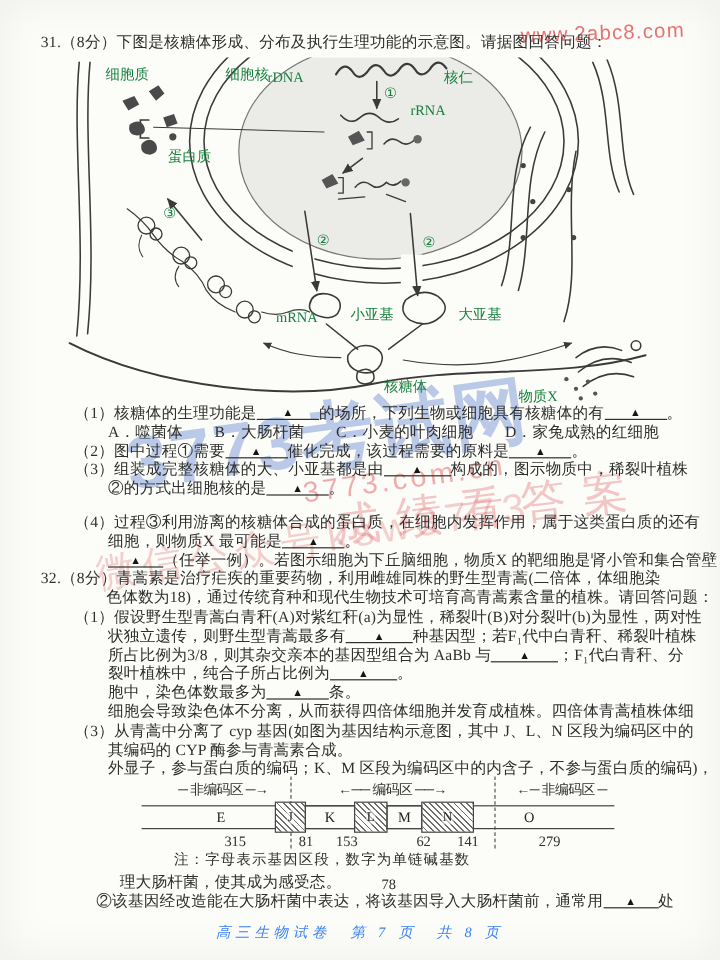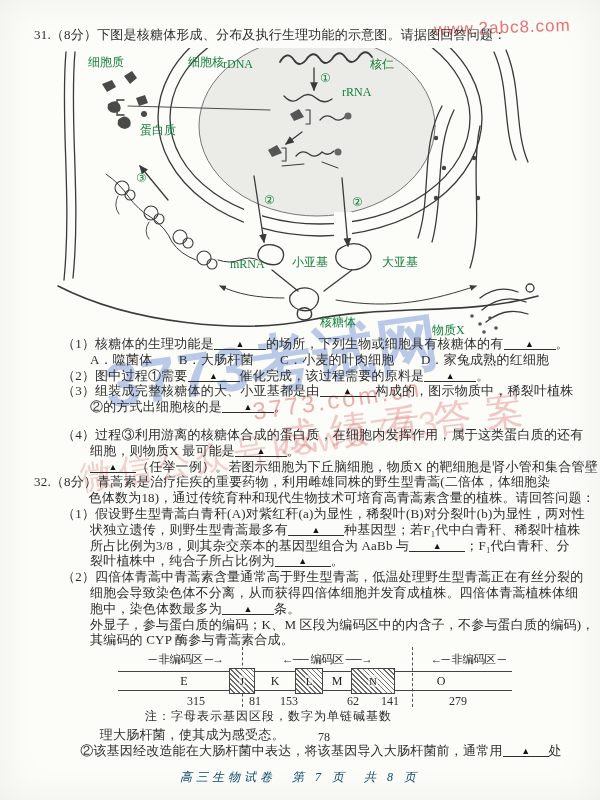--- a/index.html
+++ b/index.html
@@ -29,21 +29,21 @@
   .gcell{height:20px;box-sizing:border-box;display:flex;align-items:center;justify-content:center;
          font-size:12px;color:#222;}
   .gcell.boxed{border:1px solid #444;margin-left:-1px;}
   .gcell.hatched{height:26px;background:repeating-linear-gradient(45deg,#fdfdfb 0 2.5px,#6d6d6d 2.5px 3.6px);}
   .gcell.hatched span{background:rgba(255,255,255,.55);padding:0 1px;font-size:11px;}
   .gene-nums{display:flex;margin-left:32px;font-size:12px;height:15px;line-height:15px;}
   .gene-nums span{display:inline-block;text-align:center;}
   .gene-note{margin-left:27px;font-size:12px;height:15px;line-height:15px;letter-spacing:1px;}
   
   .footer{position:absolute;top:769px;left:30px;width:540px;text-align:center;
-          font-style:italic;font-size:12px;letter-spacing:4px;color:#0c4a6e;}
+          font-style:italic;font-size:12px;letter-spacing:4px;color:#3b82f6;}
   
   .wm{position:absolute;pointer-events:none;white-space:nowrap;font-family:"Liberation Sans","DejaVu Sans",sans-serif;}
   .wm-top{left:434px;top:18px;font-size:17px;color:rgba(226,90,90,.85);transform:rotate(-2deg);letter-spacing:1px;}
   .wm-blue{left:104px;top:322px;font-size:62px;font-weight:bold;color:rgba(85,125,205,.40);
            transform:rotate(-8deg);letter-spacing:2px;}
   .wm-red{left:252px;top:386px;font-size:24px;color:rgba(230,105,105,.55);transform:rotate(-8deg);letter-spacing:3px;}
   .wm-slogan{left:278px;top:398px;font-size:38px;color:rgba(220,88,88,.33);transform:rotate(-7deg);letter-spacing:14px;}
   .wm-wechat{left:78px;top:428px;font-size:33px;color:rgba(220,88,88,.28);transform:rotate(-9deg);letter-spacing:6px;}
 </style>
 </head>
@@ -199,25 +199,25 @@
       </div>
     <div class="lines-block">
         <div class="line" style="padding-left: 0px;"><span class="t">32.（8分）青蒿素是治疗疟疾的重要药物，利用雌雄同株的野生型青蒿(二倍体，体细胞染</span></div>
         <div class="line" style="padding-left: 54.6px;"><span class="t">色体数为18)，通过传统育种和现代生物技术可培育高青蒿素含量的植株。请回答问题：</span></div>
       </div>
     <div class="lines-block">
         <div class="line" style="padding-left: 28px;"><span class="t">（1）假设野生型青蒿白青秆(A)对紫红秆(a)为显性，稀裂叶(B)对分裂叶(b)为显性，两对性</span></div>
         <div class="line" style="padding-left: 56px;"><span class="t">状独立遗传，则野生型青蒿最多有</span><span class="bk" style="min-width: 56px;">▲</span><span class="t">种基因型；若F₁代中白青秆、稀裂叶植株</span></div>
         <div class="line" style="padding-left: 56px;"><span class="t">所占比例为3/8，则其杂交亲本的基因型组合为 AaBb 与</span><span class="bk" style="min-width: 56px;">▲</span><span class="t">；F₁代白青秆、分</span></div>
         <div class="line" style="padding-left: 56px;"><span class="t">裂叶植株中，纯合子所占比例为</span><span class="bk" style="min-width: 56px;">▲</span><span class="t">。</span></div>
-        <div class="line" style="padding-left: 28px;"><span class="t">（2）四倍体青蒿中青蒿素含量通常高于野生型青蒿，低温处理野生型青蒿正在有丝分裂的</span></div>
+        <div class="line" style="padding-left: 56px;"><span class="t">胞中，染色体数最多为</span><span class="bk" style="min-width: 52px;">▲</span><span class="t">条。</span></div>
         <div class="line" style="padding-left: 56px;"><span class="t">细胞会导致染色体不分离，从而获得四倍体细胞并发育成植株。四倍体青蒿植株体细</span></div>
-        <div class="line" style="padding-left: 56px;"><span class="t">胞中，染色体数最多为</span><span class="bk" style="min-width: 52px;">▲</span><span class="t">条。</span></div>
+        <div class="line" style="padding-left: 28px;"><span class="t">（3）从青蒿中分离了 cyp 基因(如图为基因结构示意图，其中 J、L、N 区段为编码区中的</span></div>
+        <div class="line" style="padding-left: 56px;"><span class="t">其编码的 CYP 酶参与青蒿素合成。</span></div>
         <div class="line" style="padding-left: 56px;"><span class="t">外显子，参与蛋白质的编码；K、M 区段为编码区中的内含子，不参与蛋白质的编码)，</span></div>
-        <div class="line" style="padding-left: 56px;"><span class="t">其编码的 CYP 酶参与青蒿素合成。</span></div>
       </div>
 
     <div class="gene">
       <div class="gene-regions">
         <span class="gr" style="width:112px">─ 非编码区 ─→</span>
         <span class="gr" style="width:170px">←── 编码区 ──→</span>
         <span class="gr" style="width:112px">←─ 非编码区 ─</span>
       </div>
       <div class="gene-sep" style="left:124px"></div>
       <div class="gene-sep" style="left:294px"></div>

